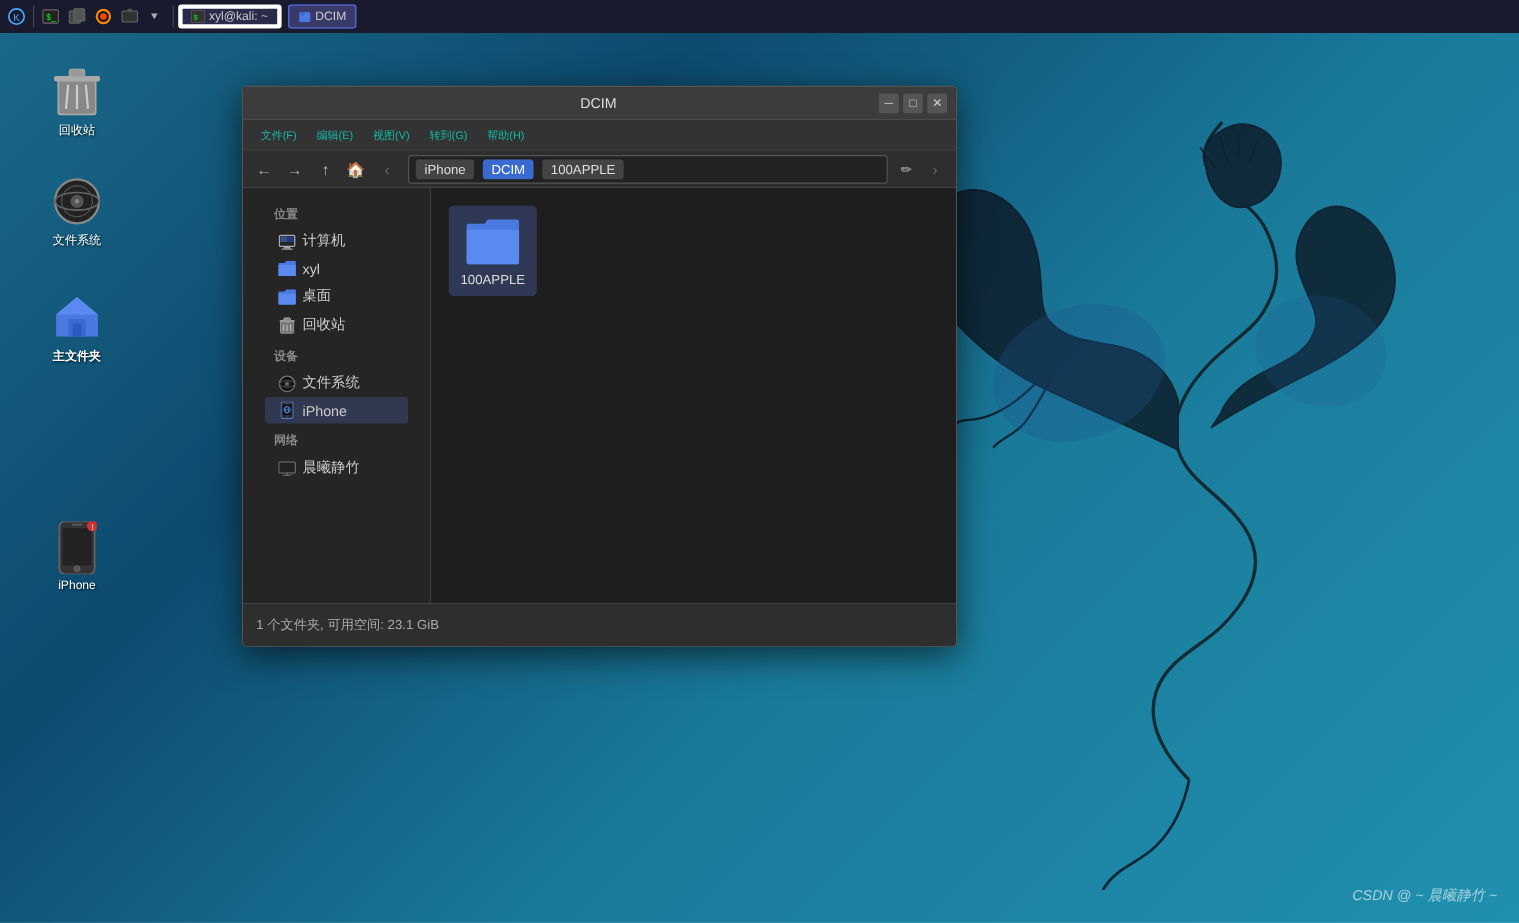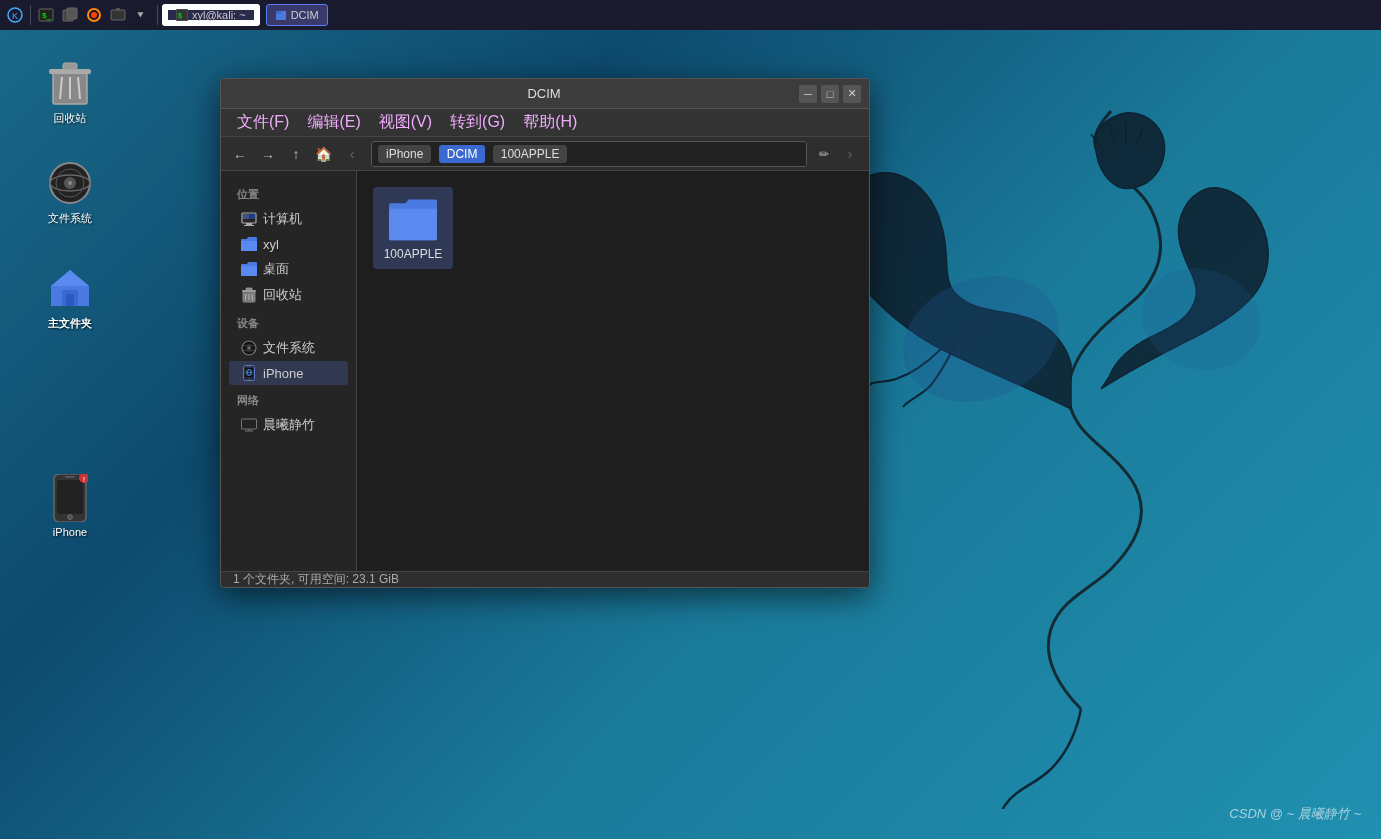--- a/index.html
+++ b/index.html
@@ -32,21 +32,21 @@
     }
     .taskbar-icon svg { width: 16px; height: 16px; }
     .taskbar-divider {
       width: 1px; height: 20px;
       background: rgba(255,255,255,0.2);
       margin: 0 2px;
     }
     .taskbar-btn {
       height: 22px;
       background: #2a2a4a;
-      border: 6px solid #ffffff;
+      border: 4px solid #ffffff;
       border-radius: 3px;
       color: #ccc;
       font-size: 11px;
       padding: 0 8px;
       cursor: pointer;
       display: flex; align-items: center; gap: 4px;
     }
     .taskbar-term-btn {
       height: 22px;
       background: #2a2a4a;
@@ -128,21 +128,21 @@
       height: 28px;
       background: #333;
       border-bottom: 1px solid #444;
       display: flex; align-items: center;
       padding: 0 8px; gap: 2px;
     }
     .menu-item {
       padding: 3px 8px;
       cursor: pointer;
       border-radius: 3px;
-      font-size: 16px; color: #f0abfc;
+      font-size: 10px; color: #14b8a6;
     }
 
     
     .fm-toolbar {
       height: 34px;
       background: #2e2e2e;
       border-bottom: 1px solid #444;
       display: flex; align-items: center;
       padding: 0 6px; gap: 2px;
     }
@@ -193,36 +193,36 @@
 
     
     .fm-main {
       display: flex;
       flex: 1;
       min-height: 0;
     }
 
     
     .fm-sidebar {
-      width: 136px;
+      width: 171px;
       background: #252525;
       border-right: 1px solid #444;
-      padding: 8px 4px;
+      padding: 8px 16px;
       overflow-y: auto;
       flex-shrink: 0;
     }
     .sidebar-section-header {
       padding: 4px 12px;
       font-size: 11px;
       color: #888;
       font-weight: bold;
       margin-top: 4px;
     }
     .sidebar-item {
-      display: flex; align-items: center;
+      display: flex; align-items: flex-end;
       padding: 4px 12px;
       cursor: pointer;
       gap: 6px;
       font-size: 13px; color: #ccc;
       border-radius: 3px;
       margin: 0 4px;
     }
     .sidebar-item.active { background: rgba(100,140,255,0.2); }
     .sidebar-item-icon {
       width: 16px; height: 16px;
@@ -260,21 +260,21 @@
       margin-bottom: 4px;
       display: flex; align-items: center; justify-content: center;
     }
     .file-name {
       text-align: center;
       word-break: break-all;
     }
 
     
     .fm-statusbar {
-      height: 16px;
+      height: 39px;
       background: #2e2e2e;
       border-top: 1px solid #444;
       display: flex; align-items: center;
       padding: 0 12px;
       font-size: 12px; color: #aaa;
       border-radius: 0 0 4px 4px;
     }
 
     
     .watermark {

